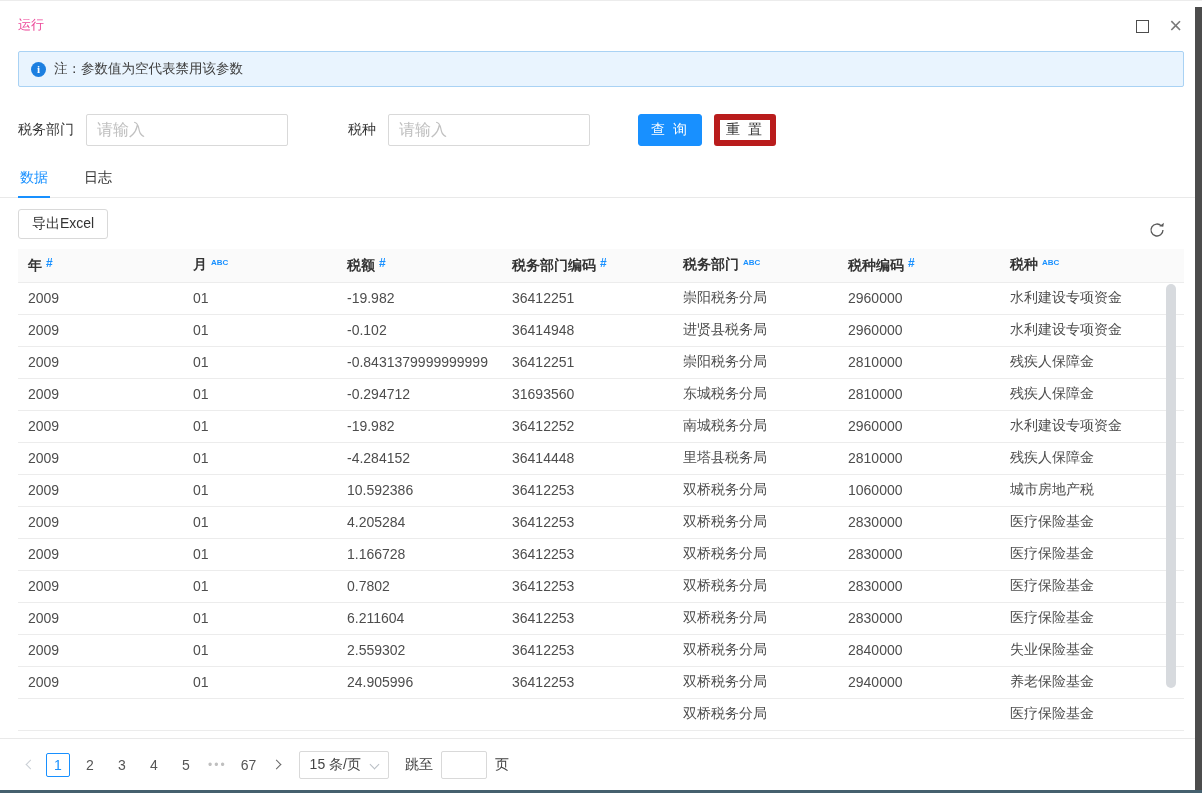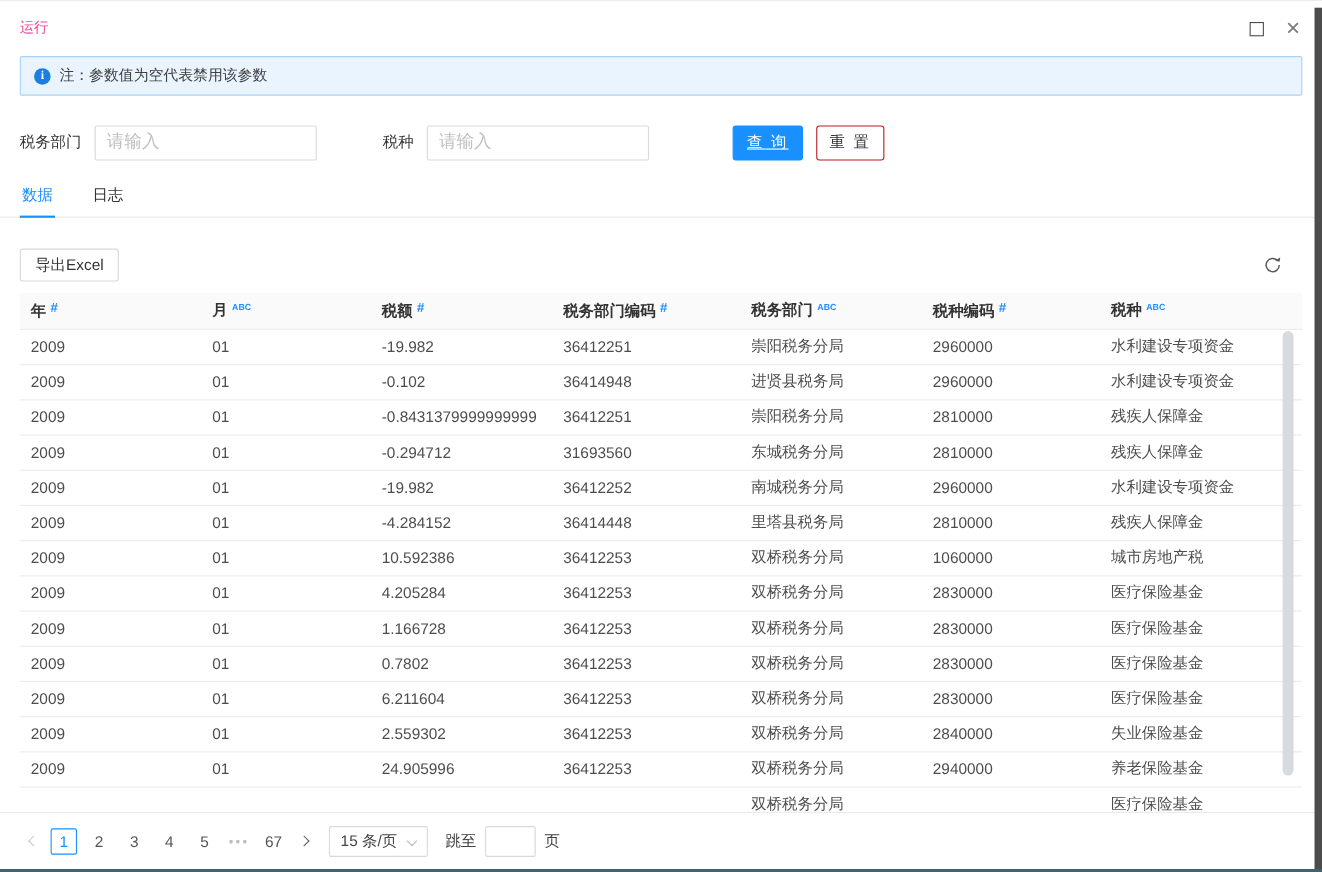--- a/index.html
+++ b/index.html
@@ -19,31 +19,31 @@
   .info-icon { width:15px; height:15px; border-radius:50%; background:#1c7fe0; color:#fff; font-size:11px; font-weight:700; font-family:"Liberation Serif",serif; display:inline-flex; align-items:center; justify-content:center; margin-right:8px; flex:0 0 auto; }
   .banner-text { color:#404040; font-size:13.5px; }
 
   
   .filters { margin:27px 18px 0; display:flex; align-items:center; }
   .f-label { color:#333; margin-right:12px; }
   .f-input { width:202px; height:32px; border:1px solid #d9d9d9; border-radius:2px; padding:0 10px; font-size:16px; color:#333; outline:none; font-family:inherit; }
   .f-input::placeholder { color:#c0c0c0; }
   .gap1 { width:60px; }
   .btn { height:32px; border-radius:3px; font-size:14px; cursor:pointer; font-family:inherit; }
-  .btn-primary { background:#1890ff; border:1px solid #1890ff; color:#fff; width:64px; margin-left:76px; letter-spacing:2px;text-decoration:underline; }
-  .btn-plain { background:#fff; border:1px solid #b91c1c; color:#333; width:62px; margin-left:12px; letter-spacing:2px; }
+  .btn-primary { background:#1890ff; border:1px solid #1890ff; color:#fff; width:64px; margin-left:48px; letter-spacing:2px; }
+  .btn-plain { background:#fff; border:6px solid #b91c1c; color:#333; width:62px; margin-left:12px; letter-spacing:2px; }
 
   
   .tabs { margin-top:15px; padding:0 18px; border-bottom:1px solid #e9e9e9; display:flex; }
   .tab { padding:8px 2px 10px; margin-right:32px; cursor:pointer; color:#333; position:relative; }
   .tab.active { color:#1890ff; }
   .tab.active:after { content:""; position:absolute; left:0; right:0; bottom:-1px; height:2px; background:#1890ff; }
 
   
-  .toolbar { margin:28px 18px 0; display:flex; justify-content:space-between; align-items:center; }
+  .toolbar { margin:11px 18px 0; display:flex; justify-content:space-between; align-items:flex-end; }
   .export-btn { background:#fff; border:1px solid #d9d9d9; border-radius:3px; height:30px; padding:0 13px; font-size:14px; color:#333; cursor:pointer; font-family:inherit; }
   .refresh { width:18px; height:18px; cursor:pointer; margin-right:18px; }
 
   
   .table-wrap { margin:10px 18px 0; height:489px; overflow:hidden; position:relative; }
   table { width:100%; border-collapse:collapse; table-layout:fixed; }
   thead th { background:#fafafa; height:33px; text-align:left; font-weight:700; color:#333; font-size:14px; border-bottom:1px solid #ececec; white-space:nowrap; cursor:pointer; }
   tbody td { height:32px; color:#4d4d4d; font-size:14px; border-bottom:1px solid #ececec; white-space:nowrap; overflow:hidden; }
   th:first-child, td:first-child { padding-left:10px; }
   .tname { margin-right:4px; }

